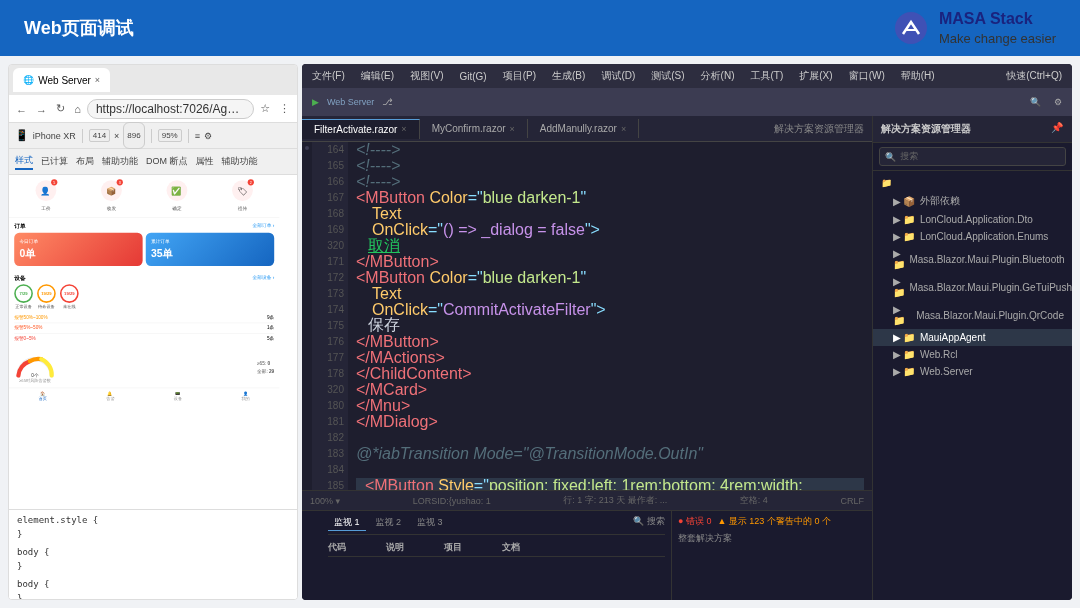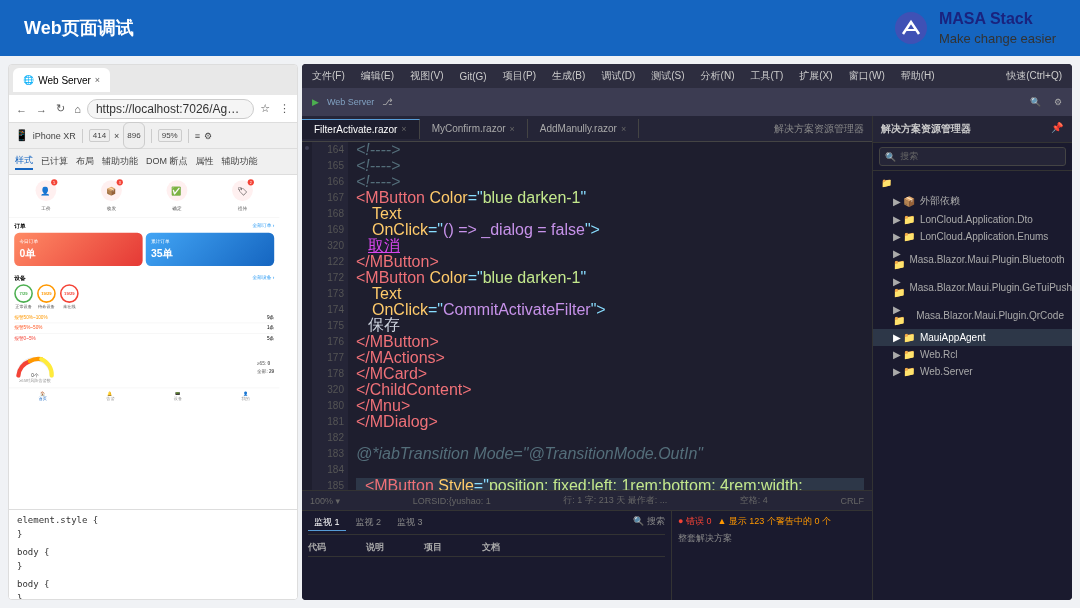--- a/index.html
+++ b/index.html
@@ -230,20 +230,21 @@
       background: #1a1a2e;
       border-top: 1px solid #333;
       display: flex;
     }
     .bottom-left {
       flex: 1;
       border-right: 1px solid #333;
       padding: 4px 6px;
       font-size: 9px;
       color: #aaa;
+      margin-left: 20px;
     }
     .bottom-right {
       width: 200px;
       padding: 4px 6px;
       font-size: 9px;
       color: #aaa;
     }
     .panel-tabs {
       display: flex;
       gap: 4px;
@@ -541,21 +542,21 @@
             <div style="width:4px;height:4px;border-radius:50%;background:#3c3c52;margin:4px auto;"></div>
           </div>
           <div class="line-numbers">
             <div>164</div>
               <div>165</div>
               <div>166</div>
               <div>167</div>
               <div>168</div>
             <div>169</div>
               <div>320</div>
-              <div>122</div>
+              <div>171</div>
               <div>172</div>
               <div>173</div>
             <div>174</div>
               <div>175</div>
               <div>176</div>
               <div>177</div>
               <div>178</div>
             <div>320</div>
               <div>180</div>
               <div>181</div>
@@ -565,30 +566,30 @@
               <div>185</div>
 
           </div>
           <div class="code-lines" style="cursor:text;">
             <div class="code-line"><span class="comment">&lt;!--</span><span class="comment">--&gt;</span></div>
             <div class="code-line"><span class="comment">&lt;!--</span><span class="comment">--&gt;</span></div>
             <div class="code-line"><span class="comment">&lt;!--</span><span class="comment">--&gt;</span></div>
             <div class="code-line"><span class="tag">&lt;MButton</span> <span class="attr">Color</span><span class="punc">="</span><span class="str">blue darken-1</span><span class="punc">"</span></div>
             <div class="code-line" style="padding-left:16px;"><span class="attr">Text</span></div>
             <div class="code-line" style="padding-left:16px;"><span class="attr">OnClick</span><span class="punc">="</span><span class="kw">() =&gt; _dialog = false</span><span class="punc">"&gt;</span></div>
-            <div class="code-line" style="padding-left:12px;color:#d946ef;text-decoration:underline;">取消</div>
+            <div class="code-line" style="padding-left:12px;color:#22c55e;text-decoration:underline;">取消</div>
             <div class="code-line"><span class="tag">&lt;/MButton&gt;</span></div>
             <div class="code-line"><span class="tag">&lt;MButton</span> <span class="attr">Color</span><span class="punc">="</span><span class="str">blue darken-1</span><span class="punc">"</span></div>
             <div class="code-line" style="padding-left:16px;"><span class="attr">Text</span></div>
             <div class="code-line" style="padding-left:16px;"><span class="attr">OnClick</span><span class="punc">="</span><span class="kw">CommitActivateFilter</span><span class="punc">"&gt;</span></div>
             <div class="code-line" style="padding-left:12px;color:#cdd3de;font-family:Liberation Mono, monospace;">保存</div>
             <div class="code-line"><span class="tag">&lt;/MButton&gt;</span></div>
             <div class="code-line"><span class="tag">&lt;/MActions&gt;</span></div>
+            <div class="code-line"><span class="tag">&lt;/ChildContent&gt;</span></div>
             <div class="code-line"><span class="tag">&lt;/MCard&gt;</span></div>
-            <div class="code-line"><span class="tag">&lt;/ChildContent&gt;</span></div>
             <div class="code-line"><span class="tag">&lt;/Mnu&gt;</span></div>
             <div class="code-line"><span class="tag">&lt;/MDialog&gt;</span></div>
             <div class="code-line">&nbsp;</div>
             <div class="code-line"><span class="comment">@*iabTransition Mode="@TransitionMode.OutIn"</span></div>
             <div class="code-line">&nbsp;</div>
             <div class="code-line hl-line"><span class="tag">&nbsp;&nbsp;&lt;MButton</span> <span class="attr">Style</span><span class="punc">="</span><span class="str">position: fixed;left: 1rem;bottom: 4rem;width:</span></div>
 
           </div>
         </div>
 

